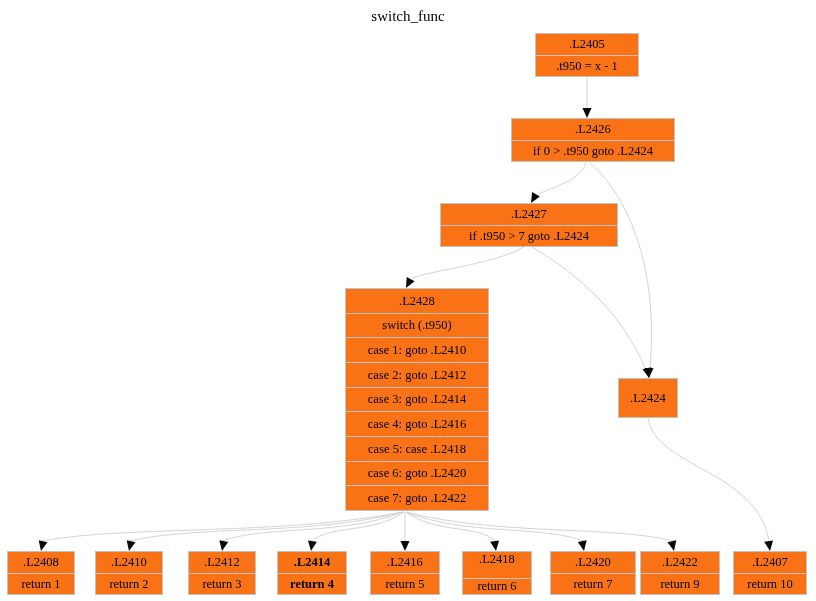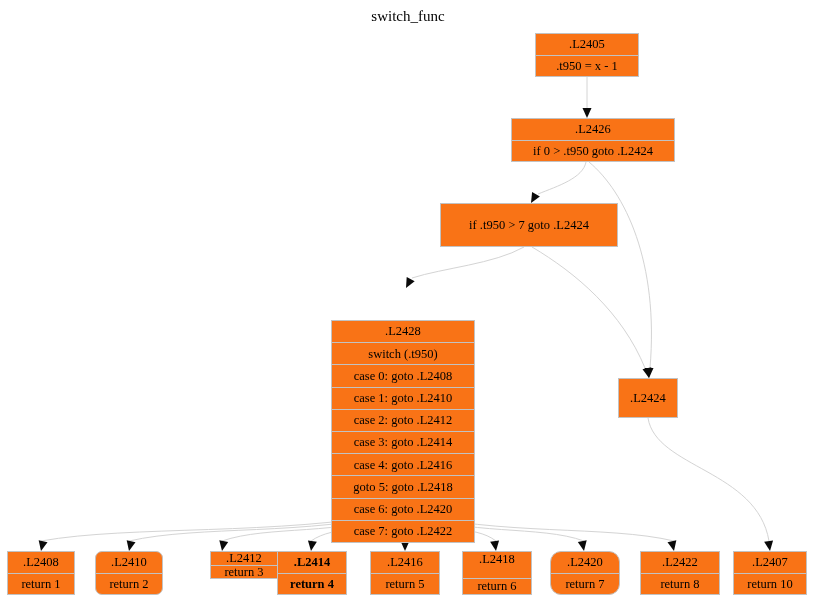--- a/index.html
+++ b/index.html
@@ -66,67 +66,67 @@
   <div id="node-layer">
       <div class="node" style="left: 535px; top: 33px; width: 104px; height: 44px;">
         <div class="node-row">.L2405</div>
         <div class="node-row">.t950 = x - 1</div>
       </div>
       <div class="node" style="left: 499px; top: 118px; width: 164px; height: 44px; margin-left: 12px;">
         <div class="node-row">.L2426</div>
         <div class="node-row">if 0 &gt; .t950 goto .L2424</div>
       </div>
       <div class="node" style="left: 440px; top: 203px; width: 178px; height: 44px;">
+        <div class="node-row">.L2427</div>
         <div class="node-row">if .t950 &gt; 7 goto .L2424</div>
       </div>
-      <div class="node" style="left: 331px; top: 288px; width: 144px; height: 223px; margin-top: 32px;">
+      <div class="node" style="left: 345px; top: 288px; width: 144px; height: 223px;">
         <div class="node-row">.L2428</div>
         <div class="node-row">switch (.t950)</div>
-        <div class="node-row">case 0: goto .L2408</div>
         <div class="node-row">case 1: goto .L2410</div>
         <div class="node-row">case 2: goto .L2412</div>
         <div class="node-row">case 3: goto .L2414</div>
         <div class="node-row">case 4: goto .L2416</div>
-        <div class="node-row">goto 5: goto .L2418</div>
+        <div class="node-row">case 5: case .L2418</div>
         <div class="node-row">case 6: goto .L2420</div>
         <div class="node-row">case 7: goto .L2422</div>
       </div>
       <div class="node" style="left: 618px; top: 378px; width: 60px; height: 40px;">
         <div class="node-row">.L2424</div>
       </div>
       <div class="node" style="left: 7px; top: 551px; width: 68px; height: 44px;">
         <div class="node-row">.L2408</div>
         <div class="node-row">return 1</div>
       </div>
-      <div class="node" style="left: 95px; top: 551px; width: 68px; height: 44px; border-radius: 7px;">
+      <div class="node" style="left: 95px; top: 551px; width: 68px; height: 44px;">
         <div class="node-row">.L2410</div>
         <div class="node-row">return 2</div>
       </div>
-      <div class="node" style="left: 188px; top: 551px; width: 68px; height: 28px; margin-left: 22px;">
+      <div class="node" style="left: 188px; top: 551px; width: 68px; height: 44px;">
         <div class="node-row">.L2412</div>
         <div class="node-row">return 3</div>
       </div>
       <div class="node" style="left: 277px; top: 551px; width: 70px; height: 44px; font-weight: bold;">
         <div class="node-row">.L2414</div>
         <div class="node-row">return 4</div>
       </div>
       <div class="node" style="left: 370px; top: 551px; width: 70px; height: 44px;">
         <div class="node-row">.L2416</div>
         <div class="node-row">return 5</div>
       </div>
       <div class="node" style="left: 462px; top: 551px; width: 70px; height: 44px; gap: 11px;">
         <div class="node-row">.L2418</div>
         <div class="node-row">return 6</div>
       </div>
-      <div class="node" style="left: 550px; top: 551px; width: 70px; height: 44px; border-radius: 11px;">
+      <div class="node" style="left: 550px; top: 551px; width: 86px; height: 44px;">
         <div class="node-row">.L2420</div>
         <div class="node-row">return 7</div>
       </div>
       <div class="node" style="left: 640px; top: 551px; width: 80px; height: 44px; font-family: Liberation Serif, serif;">
         <div class="node-row">.L2422</div>
-        <div class="node-row">return 8</div>
+        <div class="node-row">return 9</div>
       </div>
       <div class="node" style="left: 733px; top: 551px; width: 74px; height: 44px; font-family: Liberation Serif, serif;">
         <div class="node-row">.L2407</div>
         <div class="node-row">return 10</div>
       </div>
     </div>
 </div>
 
 </body></html>

